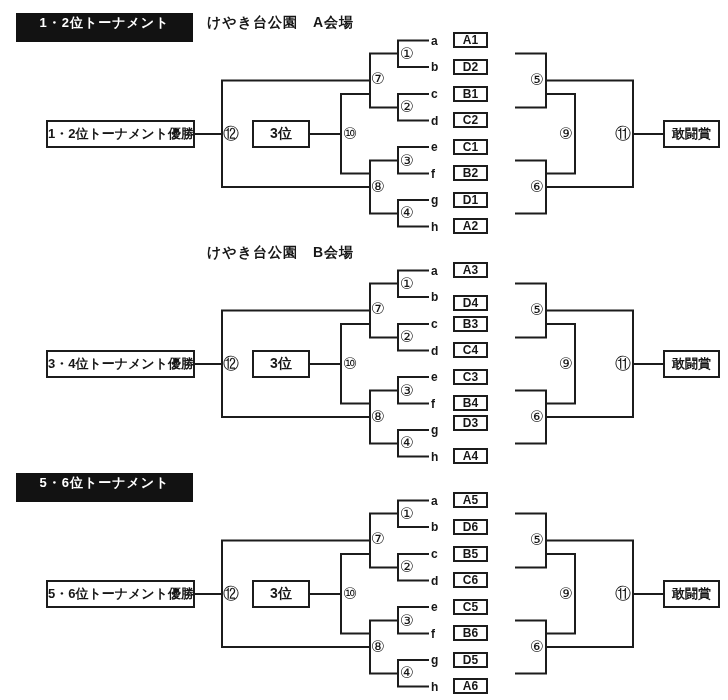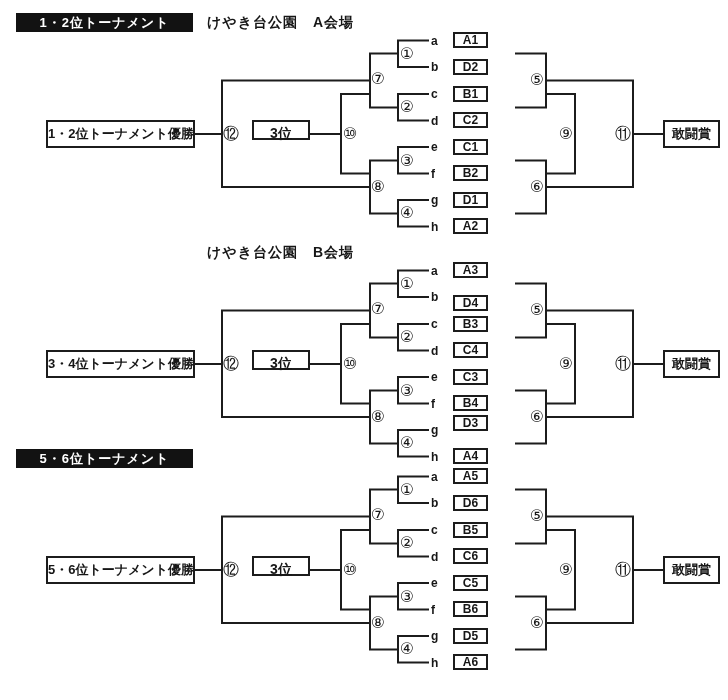--- a/index.html
+++ b/index.html
@@ -3,34 +3,34 @@
 <meta charset="utf-8">
 <style>
   html,body{margin:0;padding:0;}
   body{
     width:728px;height:700px;position:relative;background:#ffffff;
     font-family:"Liberation Sans","DejaVu Sans",sans-serif;
     color:#1c1c1c;overflow:hidden;
   }
   .sec{position:absolute;left:0;width:728px;height:230px;}
   .badge{
-    position:absolute;left:16px;top:13px;width:177px;height:19px;
+    position:absolute;left:16px;top:13px;width:177px;height:29px;
     background:#121212;color:#ffffff;font-weight:bold;font-size:13px;
     line-height:19px;text-align:center;letter-spacing:1px;
   }
   .venue{
     position:absolute;left:207px;top:13px;height:19px;line-height:19px;
     font-weight:bold;font-size:14px;color:#161616;letter-spacing:1px;white-space:nowrap;
   }
   .box{
     position:absolute;box-sizing:border-box;border:2px solid #1c1c1c;background:#ffffff;
     text-align:center;font-weight:bold;color:#161616;white-space:nowrap;
   }
   .champion{left:46px;top:120px;width:149px;height:28px;font-size:13px;line-height:23px;}
-  .third{left:252px;top:120px;width:58px;height:20px;font-size:14px;line-height:23px;}
+  .third{left:252px;top:120px;width:58px;height:28px;font-size:14px;line-height:23px;}
   .award{left:663px;top:120px;width:57px;height:28px;font-size:13px;line-height:23px;}
   .team{left:453px;width:35px;height:16px;font-size:12px;line-height:12px;}
   .seed{
     position:absolute;left:431px;width:14px;height:14px;line-height:14px;
     font-weight:bold;font-size:12px;color:#161616;text-align:left;
   }
   .mnum{
     position:absolute;width:18px;height:18px;line-height:18px;text-align:center;
     font-size:16px;color:#161616;font-family:"DejaVu Sans",sans-serif;
   }
@@ -120,21 +120,21 @@
     <span class="mnum" style="left:369px;top:70px">⑦</span>
     <span class="mnum" style="left:369px;top:178px">⑧</span>
     <span class="mnum" style="left:341px;top:125px">⑩</span>
     <span class="mnum" style="left:222px;top:125px">⑫</span>
     <span class="mnum" style="left:528px;top:71px">⑤</span>
     <span class="mnum" style="left:528px;top:178px">⑥</span>
     <span class="mnum" style="left:557px;top:125px">⑨</span>
     <span class="mnum" style="left:614px;top:125px">⑪</span>
   </section>
 
-  <section class="sec" style="top: 436px;">
+  <section class="sec" style="top: 460px;">
     <div class="badge">5・6位トーナメント</div>
 
     <svg class="lines" width="728" height="230" viewBox="0 0 728 230">
       <path stroke-linecap="square" d="M195 134H222 M222 80.5V187 M222 80.5H370 M222 187H370 M310 134H341 M341 94V173.5 M341 94H370 M341 173.5H370 M370 53.5V107.5 M370 160.5V213.5 M370 53.5H398 M370 107.5H398 M370 160.5H398 M370 213.5H398 M398 40.5V67 M398 94V120.5 M398 147V173.5 M398 200V226.5 M398 40.5H428 M398 67H428 M398 94H428 M398 120.5H428 M398 147H428 M398 173.5H428 M398 200H428 M398 226.5H428 M516 53.5H546 M516 107.5H546 M546 53.5V107.5 M546 80.5H633 M546 94H575 M516 160.5H546 M516 213.5H546 M546 160.5V213.5 M546 187H633 M546 173.5H575 M575 94V173.5 M633 80.5V187 M633 134H663"></path>
     </svg>
 
     <div class="box champion">5・6位トーナメント優勝</div>
     <div class="box third">3位</div>
     <div class="box award">敢闘賞</div>
 

